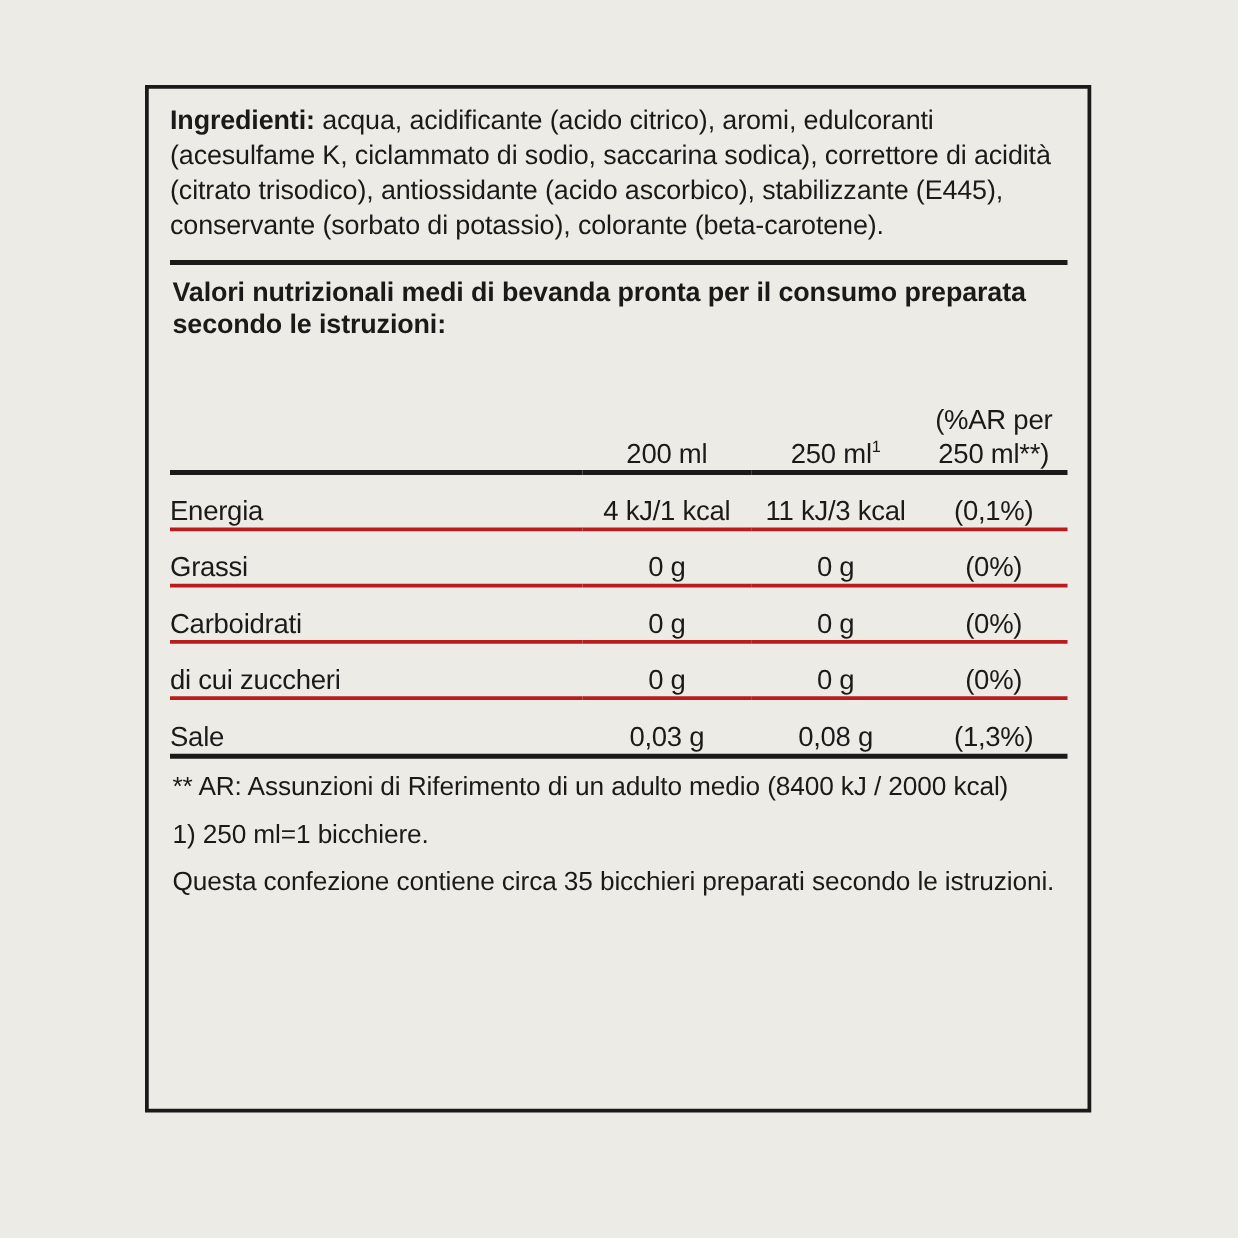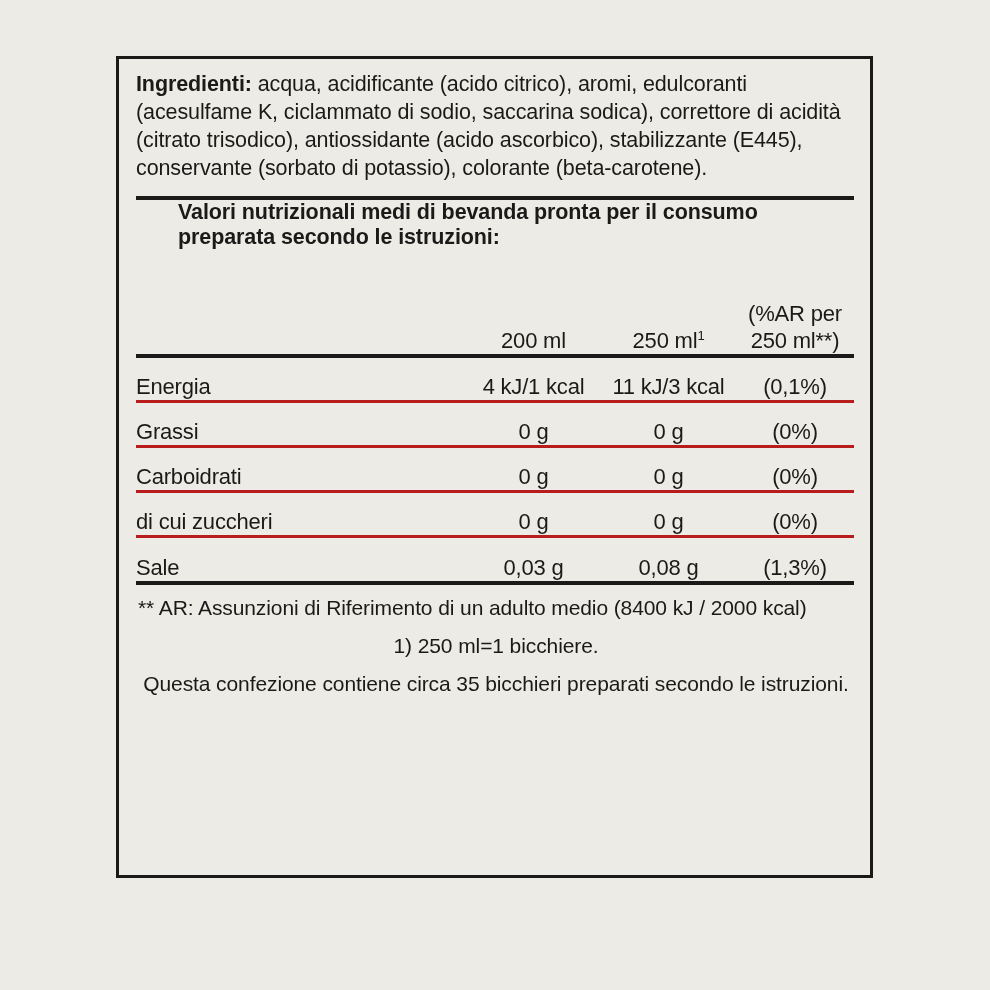--- a/index.html
+++ b/index.html
@@ -11,21 +11,21 @@
     height: 990px;
     background: #edebe6;
     font-family: "Liberation Sans", sans-serif;
     color: #1a1a18;
     overflow: hidden;
   }
 
   #label-panel {
     position: absolute;
     left: 116px;
-    top: 56px;
+    top: 68px;
     width: 757px;
     height: 822px;
     border: 3px solid #1a1a18;
     background: #edebe6;
     box-sizing: border-box;
   }
 
   .panel-inner {
     position: relative;
     padding: 0 16px 0 17px;
@@ -54,27 +54,26 @@
     margin: 0;
   }
 
   #divider-ingredients {
     margin-top: 14px;
     margin-bottom: 0;
   }
 
   
   #nutrition-heading {
-    padding-top: 0;
+    padding-top: 10px;
     padding-left: 2px;
     font-size: 21.5px;
     font-weight: bold;
     line-height: 25px;
     letter-spacing: -0.1px;
-    margin-left: 40px;
   }
 
   
   #nutrition-table {
     width: 100%;
     border-collapse: collapse;
     margin-top: 30px;
     table-layout: fixed;
   }
   #nutrition-table col.c-name { width: 330px; }
@@ -139,21 +138,20 @@
     padding-left: 2px;
     font-size: 21px;
     line-height: 28px;
     letter-spacing: -0.1px;
   }
   #footnotes .fn {
     margin: 0;
   }
   #footnotes .fn + .fn {
     margin-top: 10px;
-    text-align: center;
   }
 </style>
 </head>
 <body>
 
 <div id="label-panel">
   <div class="panel-inner">
 
     <div id="ingredients-block">
       <span class="ing-label">Ingredienti:</span><span id="ingredients-text"> acqua, acidificante (acido citrico), aromi, edulcoranti (acesulfame K, ciclammato di sodio, saccarina sodica), correttore di acidità (citrato trisodico), antiossidante (acido ascorbico), stabilizzante (E445), conservante (sorbato di potassio), colorante (beta-carotene).</span>

